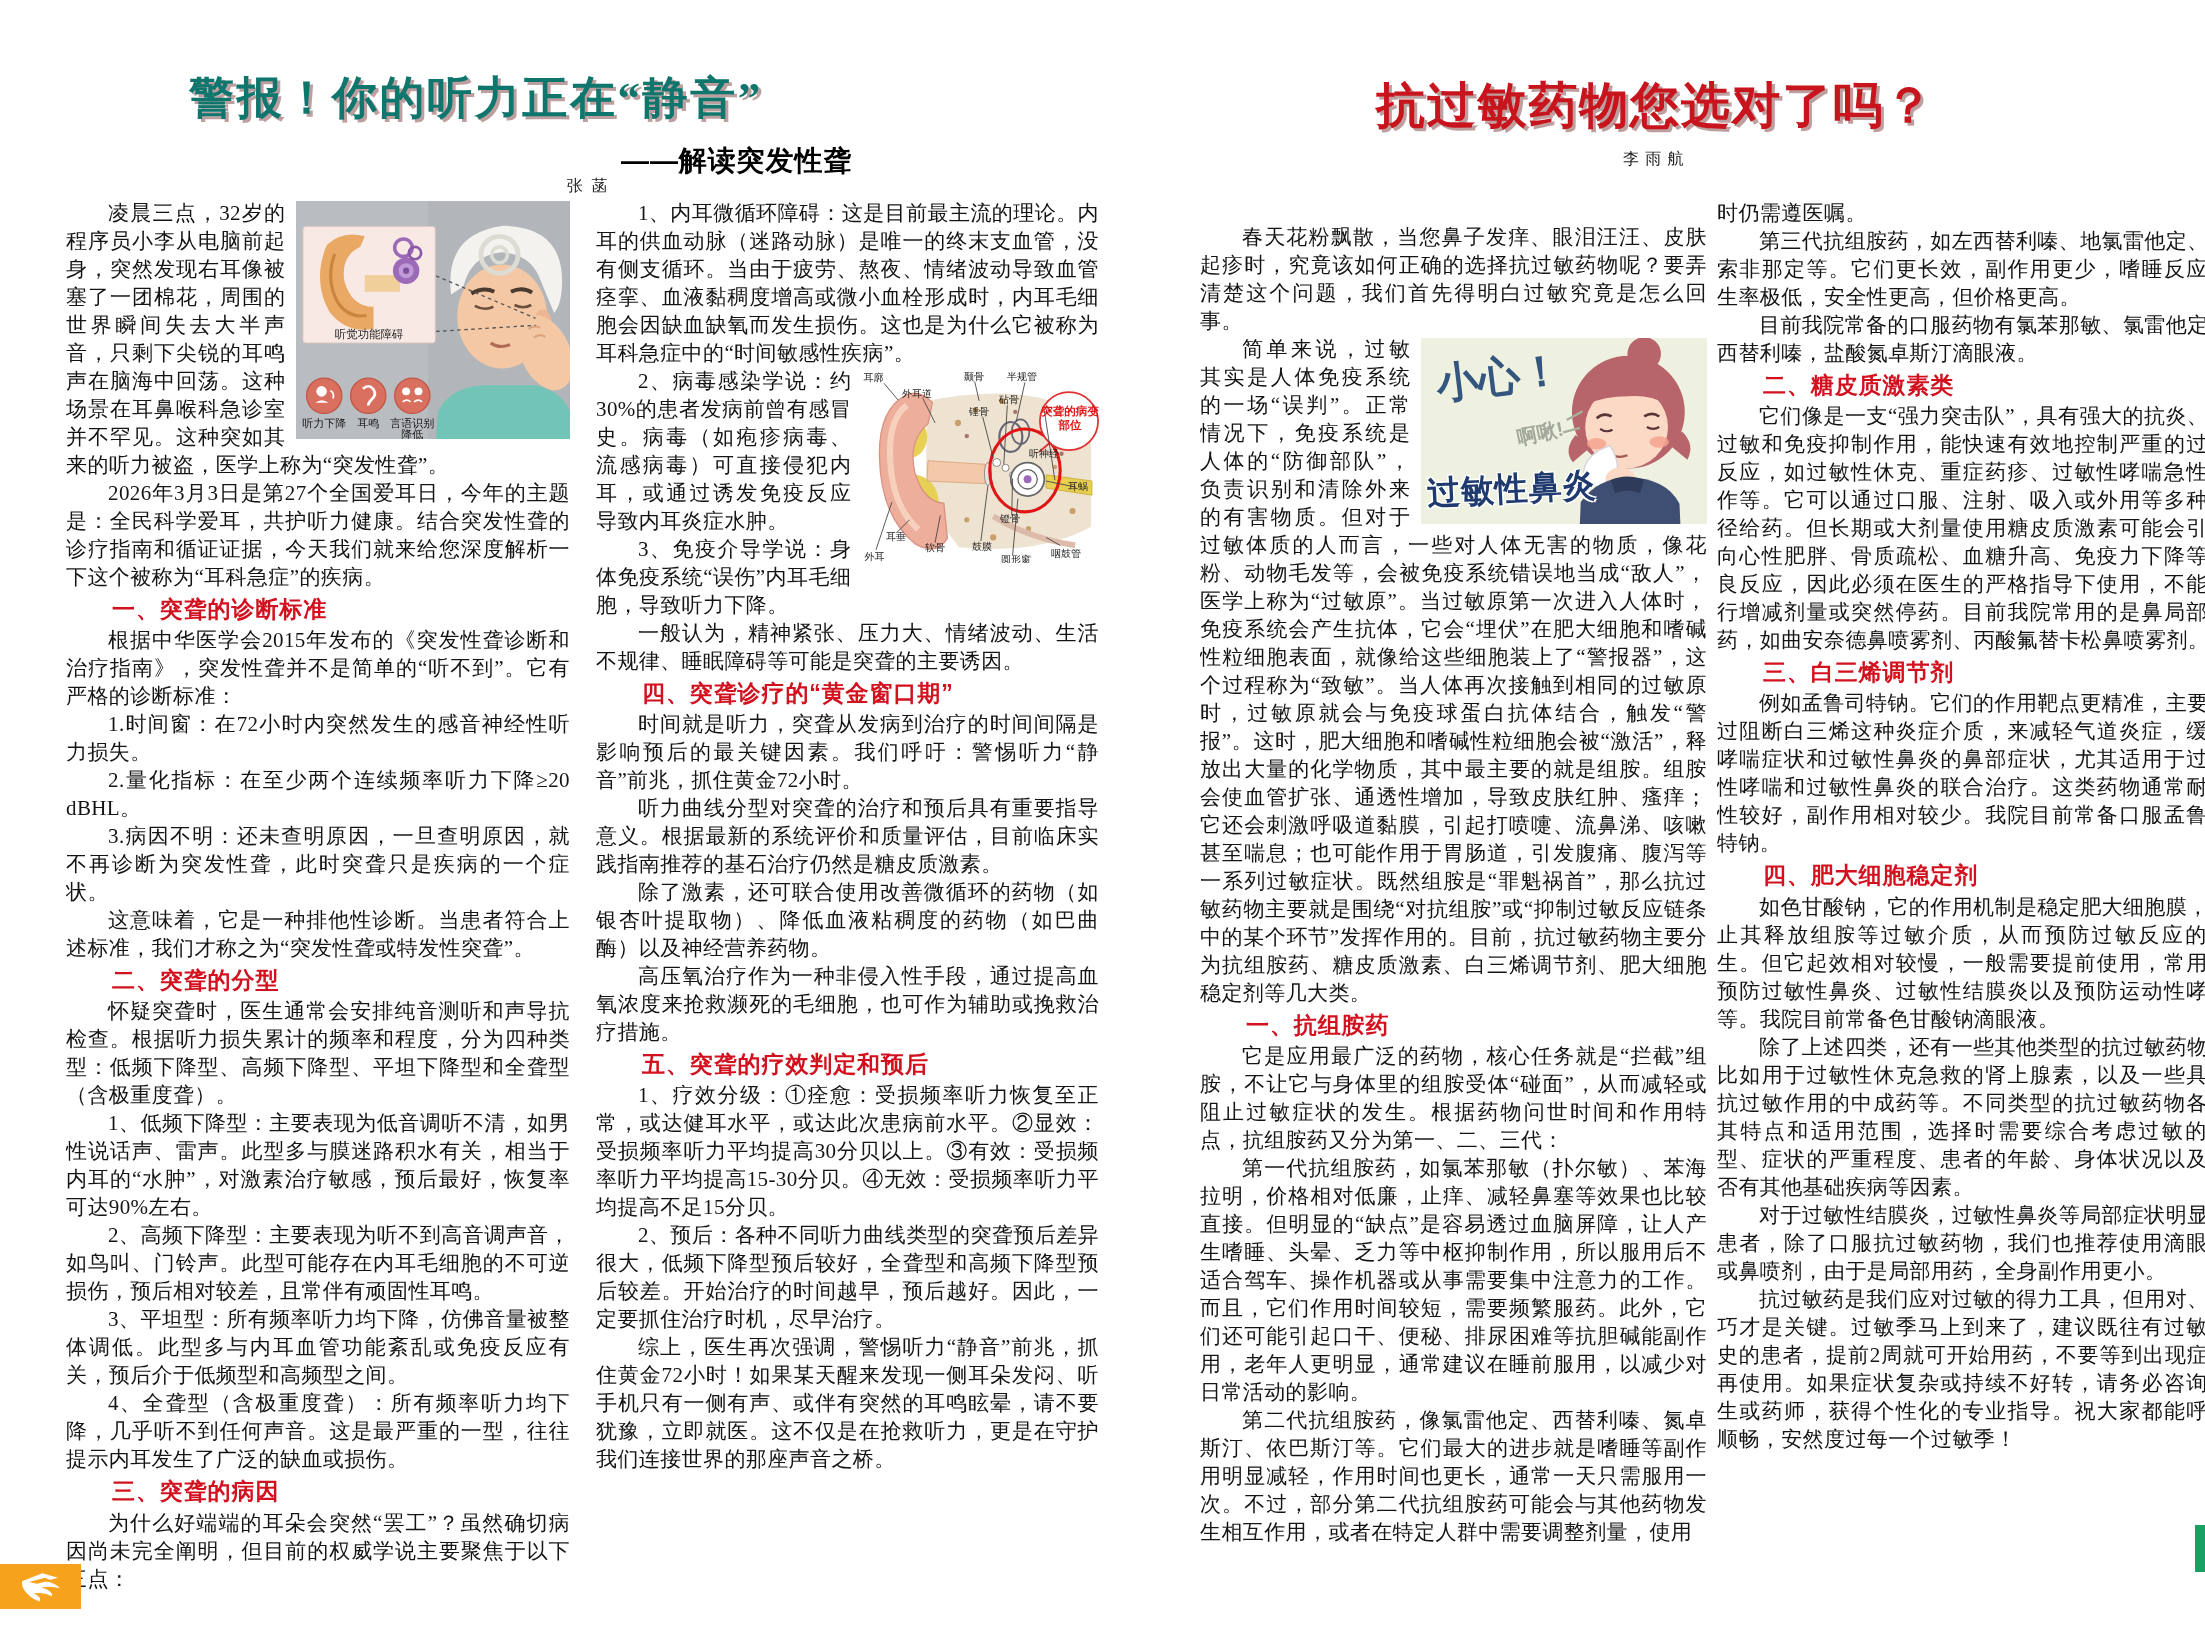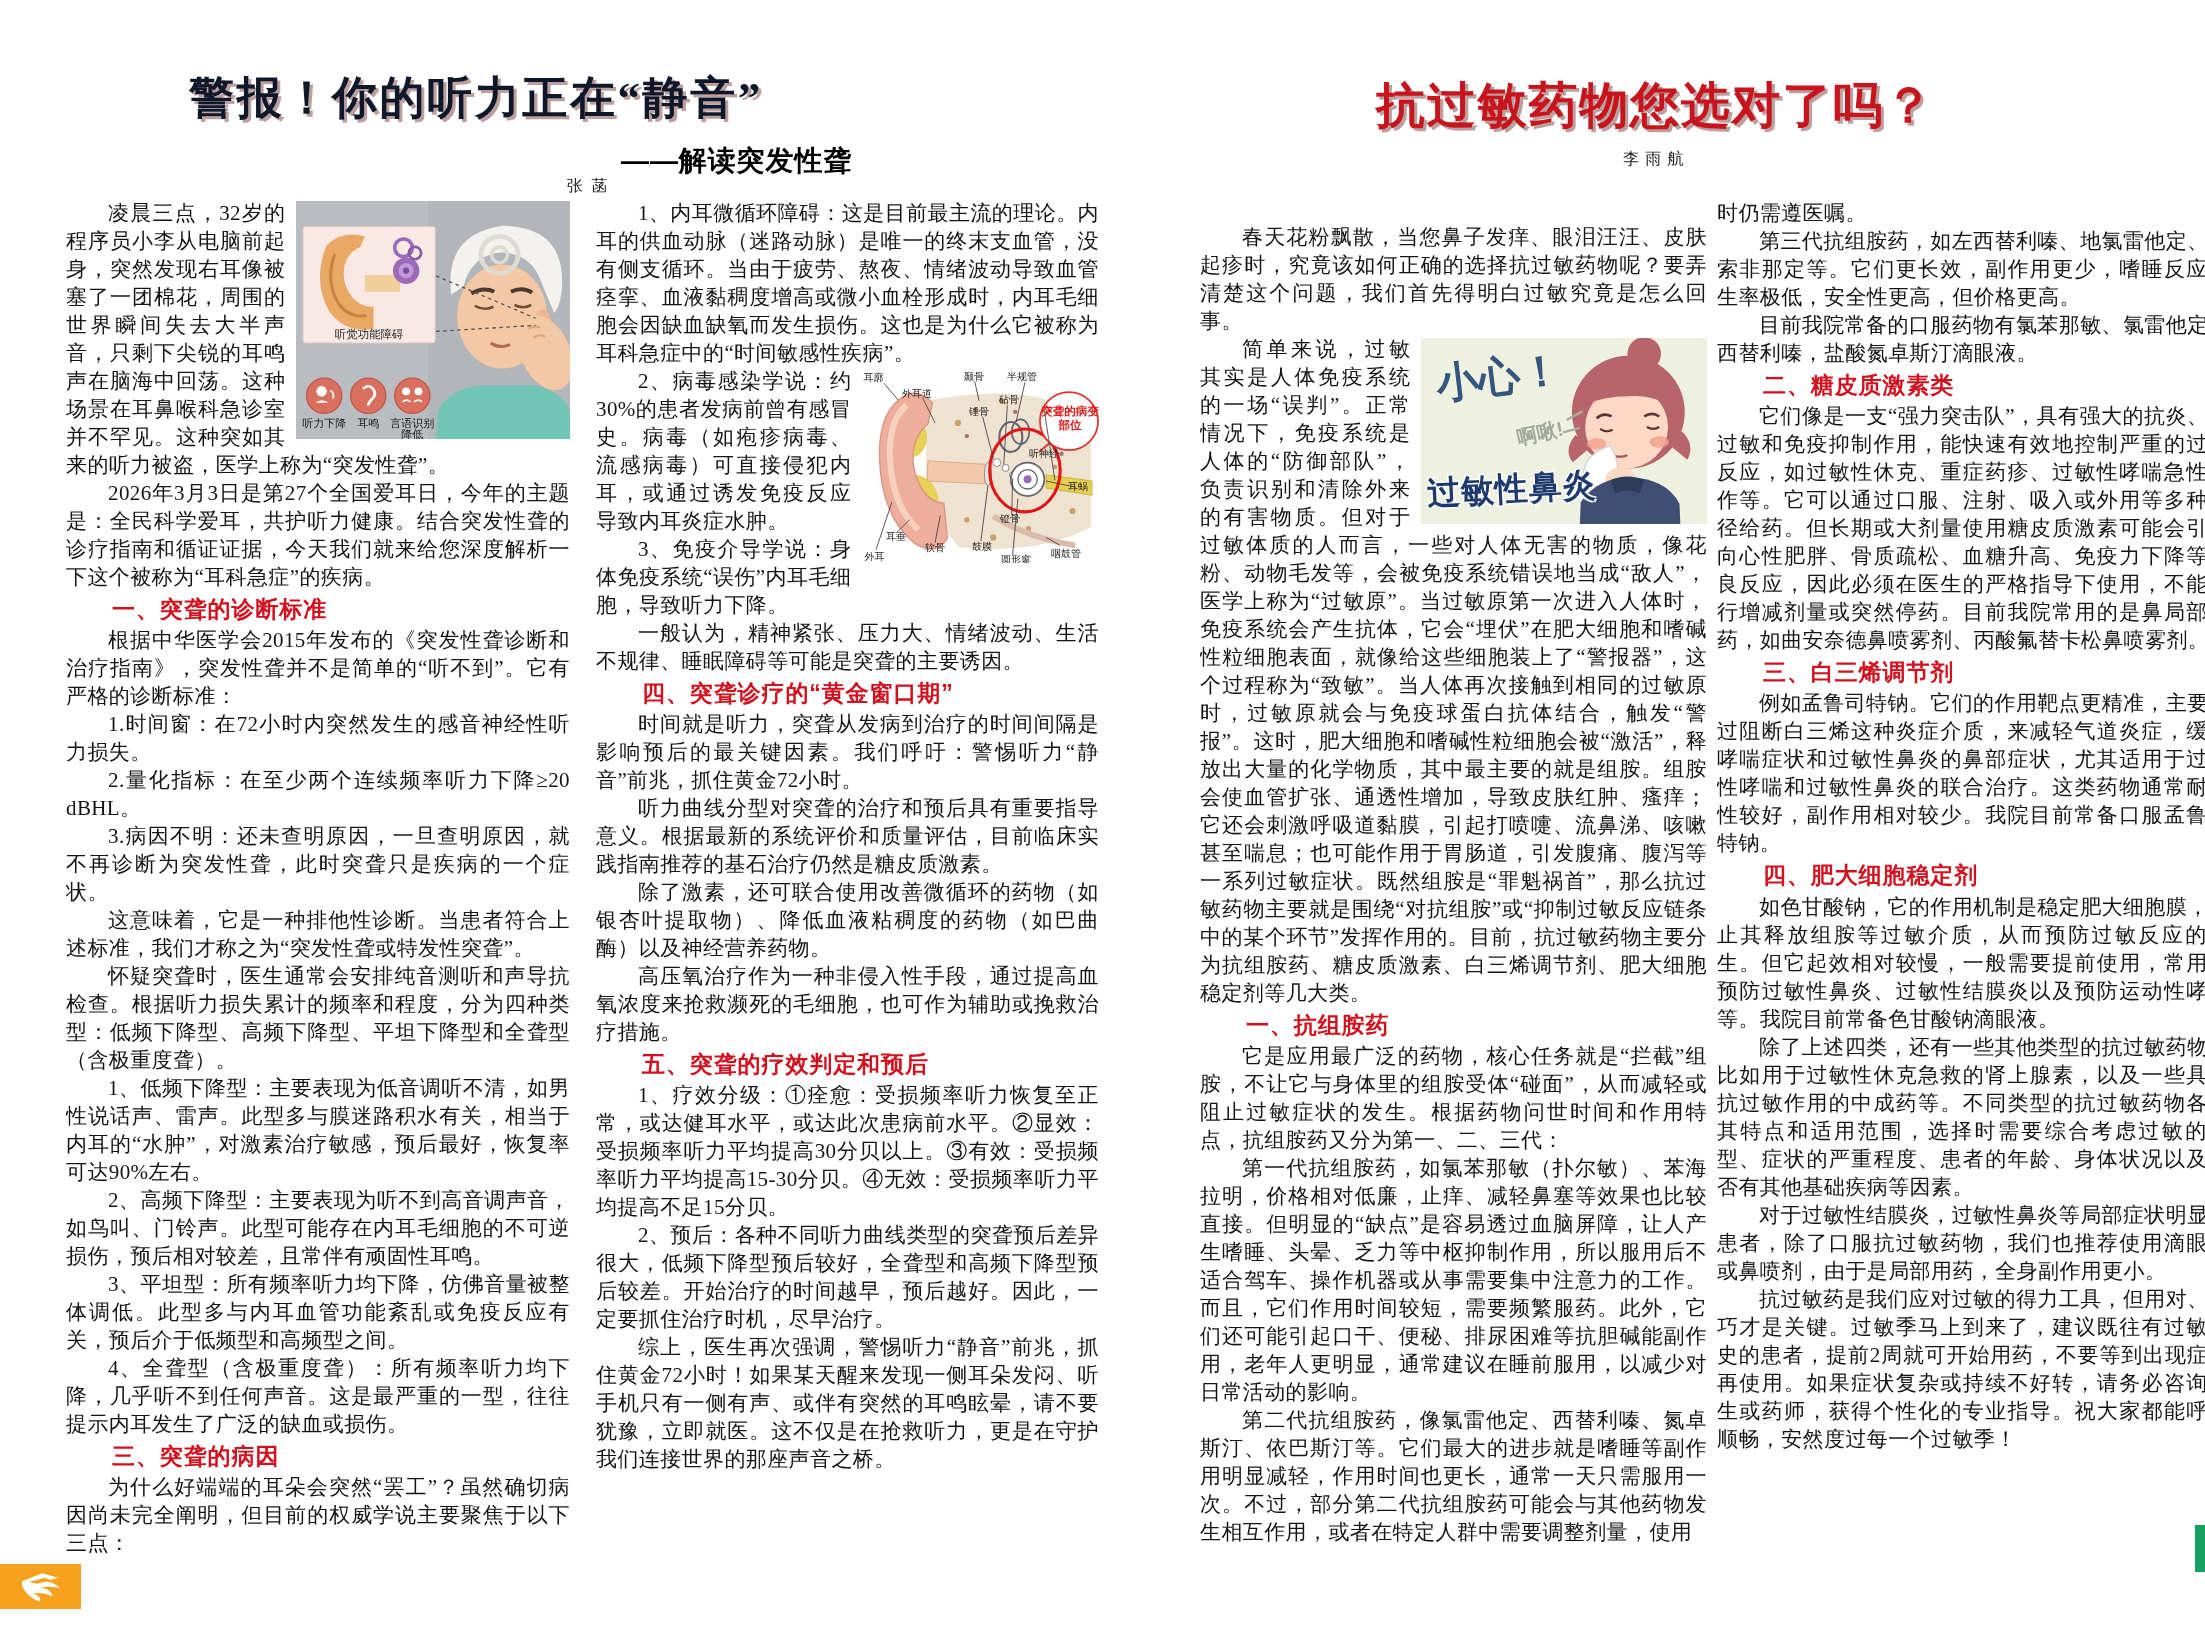--- a/index.html
+++ b/index.html
@@ -1,20 +1,20 @@
 <!DOCTYPE html>
 <html style="font-size:7px"><head>
 <meta charset="utf-8">
 <style>
   html,body{margin:0;padding:0;background:#888;}
   .sheet{position:relative;width:2271px;height:1646px;background:#ffffff;overflow:hidden;
          font-family:"Liberation Serif","DejaVu Serif",serif;color:#111;}
   
   .lt-title{position:absolute;left:132px;top:74px;width:688px;text-align:center;margin:0;
-            font-size:45px;font-weight:bold;color:#0f172a;letter-spacing:2.6px;line-height:1.1;
+            font-size:45px;font-weight:bold;color:#0f766e;letter-spacing:2.6px;line-height:1.1;
             text-shadow:3.1px 2.6px 0 rgba(90,15,15,.40);}
   .lt-sub{position:absolute;left:621px;top:142px;margin:0;font-size:28px;font-weight:bold;
           color:#000;letter-spacing:0.9px;font-family:"Liberation Sans","DejaVu Sans",sans-serif;}
   .lt-author{position:absolute;left:534px;top:176px;width:115px;text-align:center;
              font-size:16px;letter-spacing:8.8px;color:#222;}
   .rt-title{position:absolute;left:1376px;top:79px;width:617px;text-align:left;margin:0;
             font-size:49px;font-weight:bold;color:#c8141c;letter-spacing:1.8px;line-height:1.1;
             text-shadow:3.1px 2.6px 0 rgba(90,15,15,.40);}
   .rt-author{position:absolute;left:1623px;top:149px;width:115px;text-align:left;
              font-size:16px;letter-spacing:6.2px;color:#222;}
@@ -119,20 +119,21 @@
       </figure>
       <div>
           <p class="body-para">凌晨三点，32岁的程序员小李从电脑前起身，突然发现右耳像被塞了一团棉花，周围的世界瞬间失去大半声音，只剩下尖锐的耳鸣声在脑海中回荡。这种场景在耳鼻喉科急诊室并不罕见。这种突如其来的听力被盗，医学上称为“突发性聋”。</p>
           <p class="body-para">2026年3月3日是第27个全国爱耳日，今年的主题是：全民科学爱耳，共护听力健康。结合突发性聋的诊疗指南和循证证据，今天我们就来给您深度解析一下这个被称为“耳科急症”的疾病。</p>
           <h3 class="sec-heading">一、突聋的诊断标准</h3>
           <p class="body-para">根据中华医学会2015年发布的《突发性聋诊断和治疗指南》，突发性聋并不是简单的“听不到”。它有严格的诊断标准：</p>
           <p class="body-para">1.时间窗：在72小时内突然发生的感音神经性听力损失。</p>
           <p class="body-para">2.量化指标：在至少两个连续频率听力下降≥20 dBHL。</p>
           <p class="body-para">3.病因不明：还未查明原因，一旦查明原因，就不再诊断为突发性聋，此时突聋只是疾病的一个症状。</p>
           <p class="body-para">这意味着，它是一种排他性诊断。当患者符合上述标准，我们才称之为“突发性聋或特发性突聋”。</p>
+          <h3 class="sec-heading">二、突聋的分型</h3>
           <p class="body-para">怀疑突聋时，医生通常会安排纯音测听和声导抗检查。根据听力损失累计的频率和程度，分为四种类型：低频下降型、高频下降型、平坦下降型和全聋型（含极重度聋）。</p>
           <p class="body-para">1、低频下降型：主要表现为低音调听不清，如男性说话声、雷声。此型多与膜迷路积水有关，相当于内耳的“水肿”，对激素治疗敏感，预后最好，恢复率可达90%左右。</p>
           <p class="body-para">2、高频下降型：主要表现为听不到高音调声音，如鸟叫、门铃声。此型可能存在内耳毛细胞的不可逆损伤，预后相对较差，且常伴有顽固性耳鸣。</p>
           <p class="body-para">3、平坦型：所有频率听力均下降，仿佛音量被整体调低。此型多与内耳血管功能紊乱或免疫反应有关，预后介于低频型和高频型之间。</p>
           <p class="body-para">4、全聋型（含极重度聋）：所有频率听力均下降，几乎听不到任何声音。这是最严重的一型，往往提示内耳发生了广泛的缺血或损伤。</p>
           <h3 class="sec-heading">三、突聋的病因</h3>
           <p class="body-para">为什么好端端的耳朵会突然“罢工”？虽然确切病因尚未完全阐明，但目前的权威学说主要聚焦于以下三点：</p>
         </div>
     </div>
 

